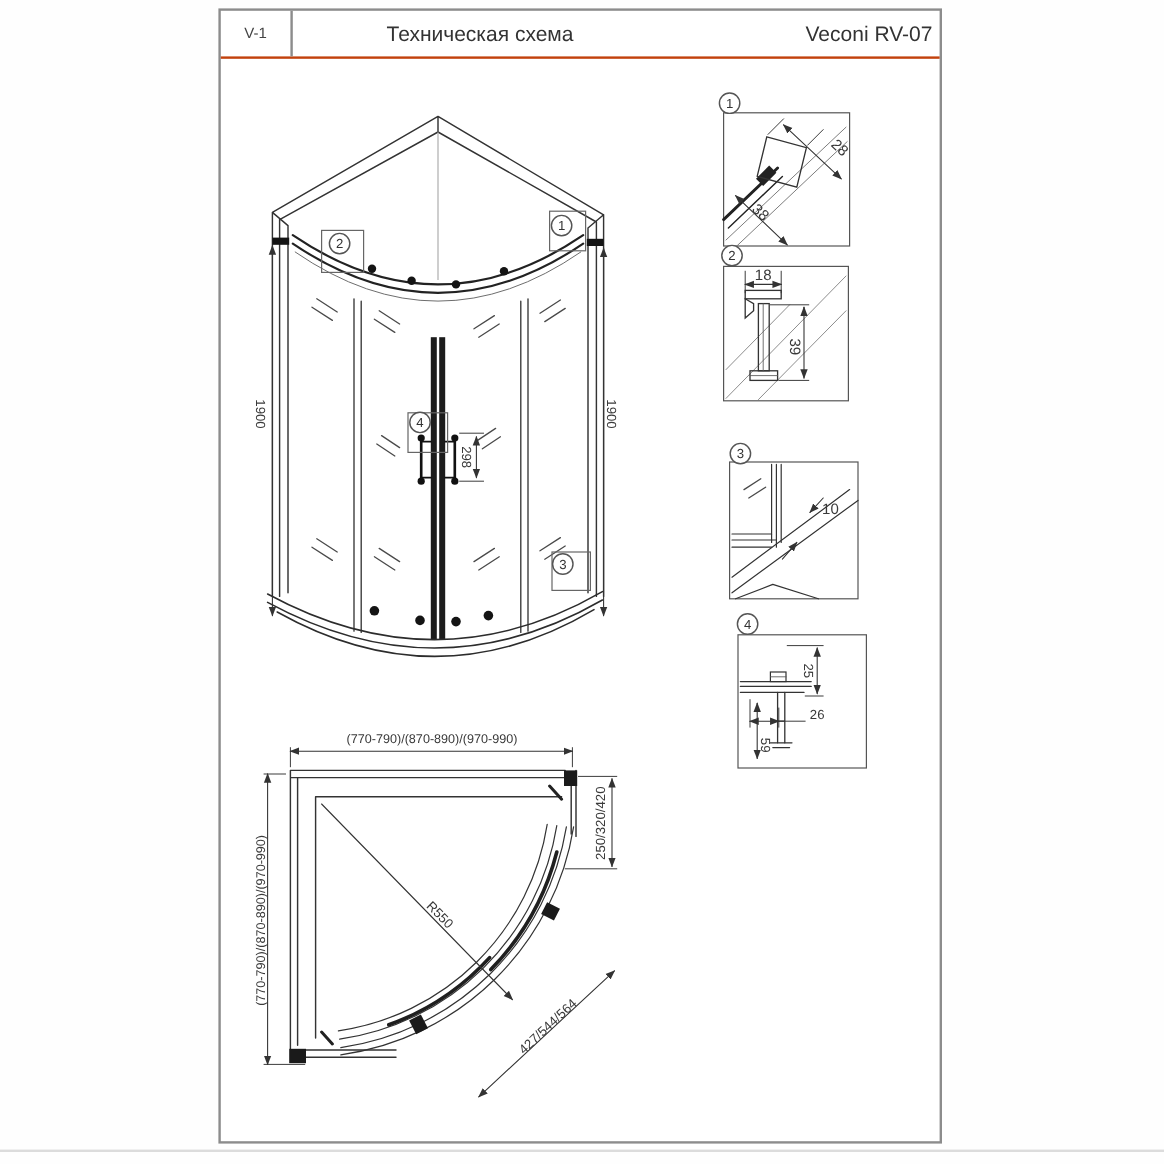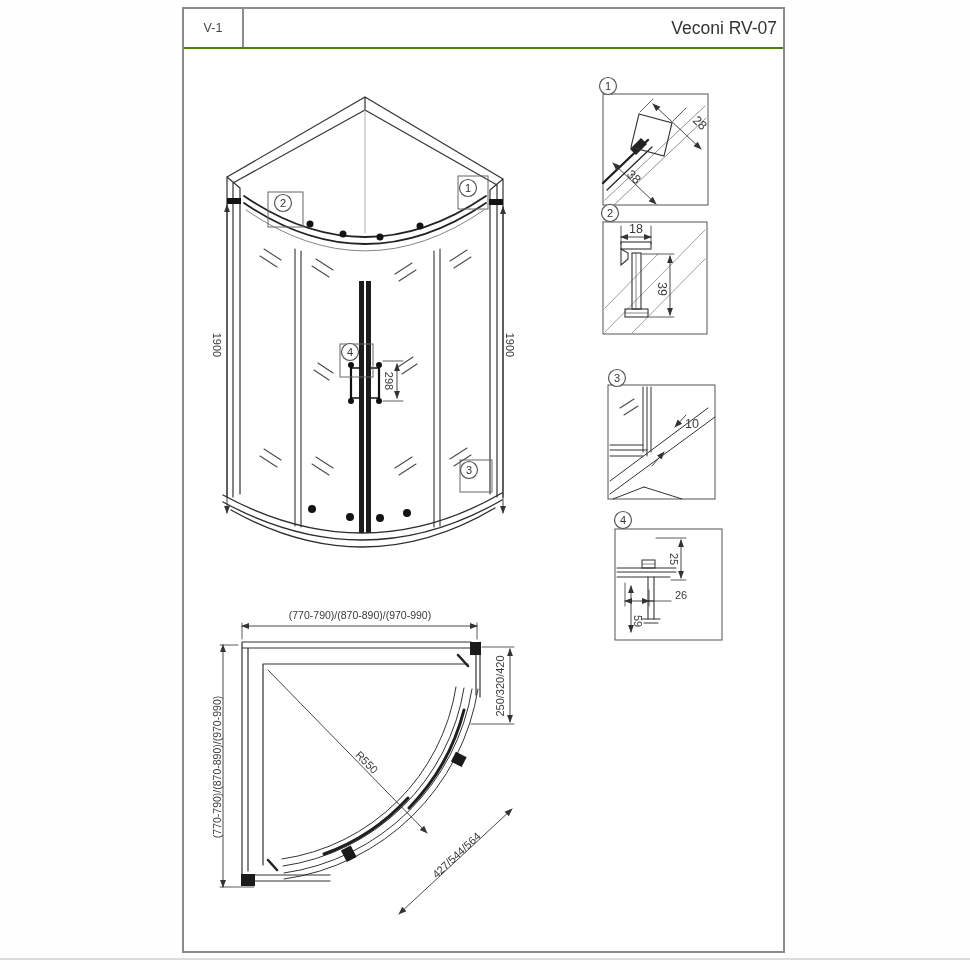--- a/index.html
+++ b/index.html
@@ -1,20 +1,20 @@
 <!DOCTYPE html>
 <html><head>
 <meta charset="utf-8">
 <style>
   html,body{margin:0;padding:0;background:#ffffff;}
   #stage{position:relative;width:970px;height:970px;background:#fefefe;overflow:hidden;
          font-family:"Liberation Sans", sans-serif;}
   #sheet{position:absolute;left:182px;top:7px;width:603px;height:946px;
          border:2px solid #8c8c8c;box-sizing:border-box;background:#ffffff;}
-  #titlebar{height:40px;border-bottom:2px solid #4d7c0f;box-sizing:border-box;
+  #titlebar{height:40px;border-bottom:2px solid #c2410c;box-sizing:border-box;
             position:relative;display:flex;align-items:stretch;}
   #codecell{width:60px;border-right:2px solid #8c8c8c;box-sizing:border-box;
             display:flex;align-items:center;justify-content:center;
             font-size:12.5px;color:#444;}
   #titlecell{position:absolute;left:216px;top:0;height:38px;transform:translateX(-50%);
              display:flex;align-items:center;font-size:17.5px;color:#333;white-space:nowrap;}
   #modelcell{position:absolute;right:6px;top:0;height:38px;display:flex;align-items:center;
              font-size:17.5px;color:#333;white-space:nowrap;margin-left:44px;}
   svg{display:block;}
   .dim{font-size:11px;fill:#3a3a3a;}
@@ -24,20 +24,21 @@
   #artifact{position:absolute;left:0;top:958px;width:970px;height:2px;background:#dcdcdc;}
 </style>
 </head>
 <body>
 
 <div id="stage">
   <div id="sheet">
 
     <div id="titlebar">
       <div id="codecell">V-1</div>
+      <div id="titlecell">Техническая схема</div>
       <div id="modelcell">Veconi RV-07</div>
     </div>
 
     <svg width="599" height="902" viewBox="0 0 599 902">
       <defs>
         <marker id="arw" markerWidth="9" markerHeight="9" viewBox="0 0 10 10" refX="9" refY="5" orient="auto-start-reverse">
           <path d="M0,1.2 L10,5 L0,8.8 Z" fill="#333"></path>
         </marker>
       </defs>
 

